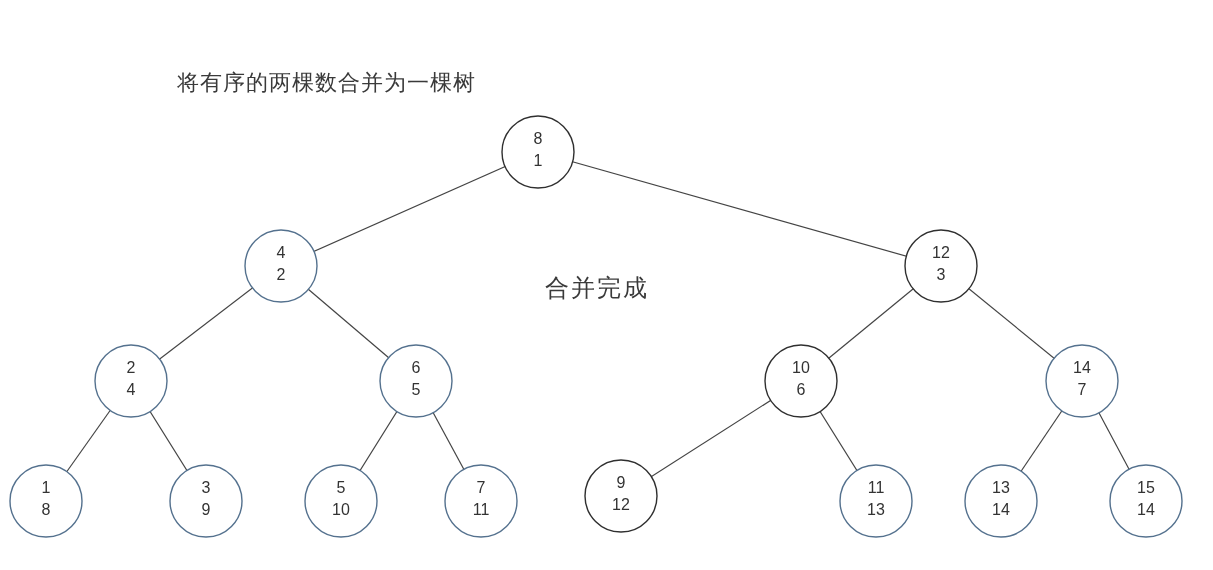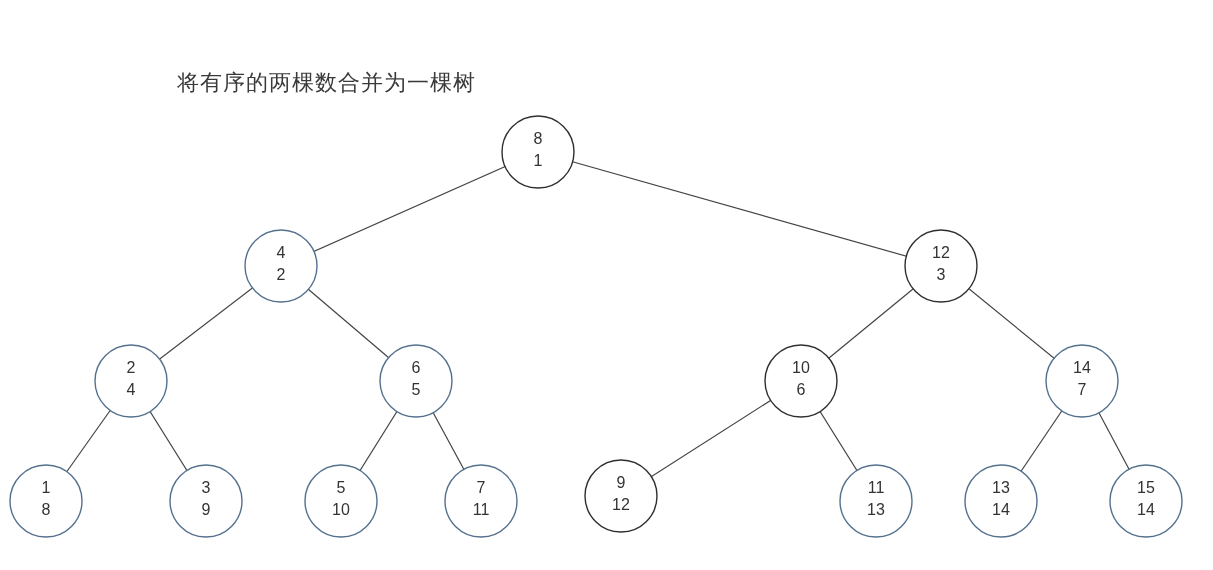--- a/index.html
+++ b/index.html
@@ -139,13 +139,14 @@
         <text x="1001" y="493" text-anchor="middle" class="node-text" fill="#333333">13</text>
         <text x="1001" y="515" text-anchor="middle" class="node-text" fill="#333333">14</text>
       </g>
       <g>
         <circle cx="1146" cy="501" r="36" fill="#ffffff" stroke="#54718e" stroke-width="1.4"></circle>
         <text x="1146" y="493" text-anchor="middle" class="node-text" fill="#333333">15</text>
         <text x="1146" y="515" text-anchor="middle" class="node-text" fill="#333333">14</text>
       </g>
     </svg>
   <div class="overlay-text subtitle">将有序的两棵数合并为一棵树</div>
+  <div class="overlay-text center-label">合并完成</div>
 </div>
 
 </body></html>

